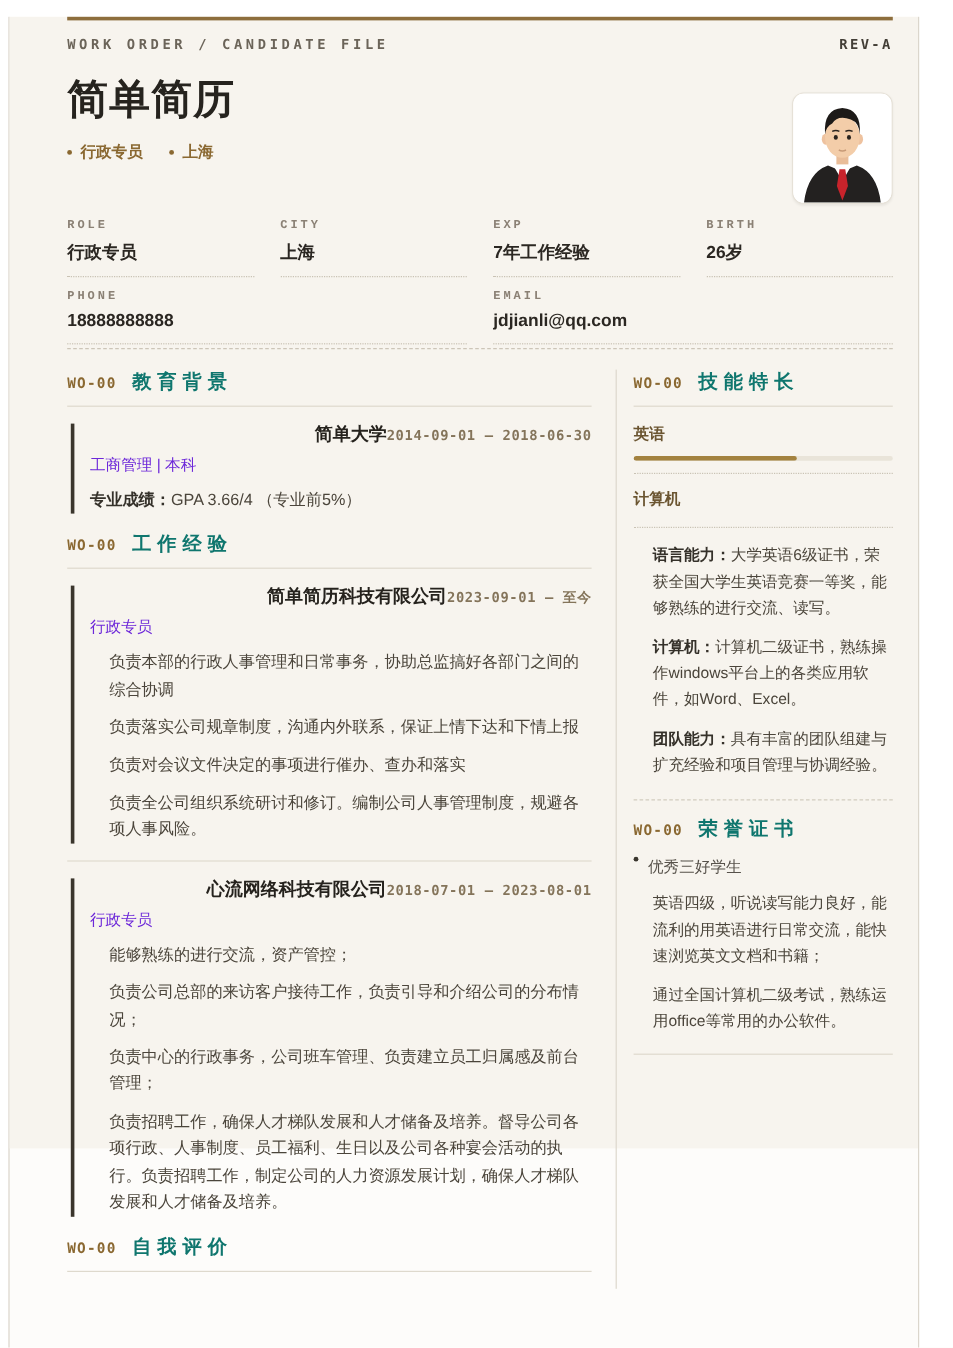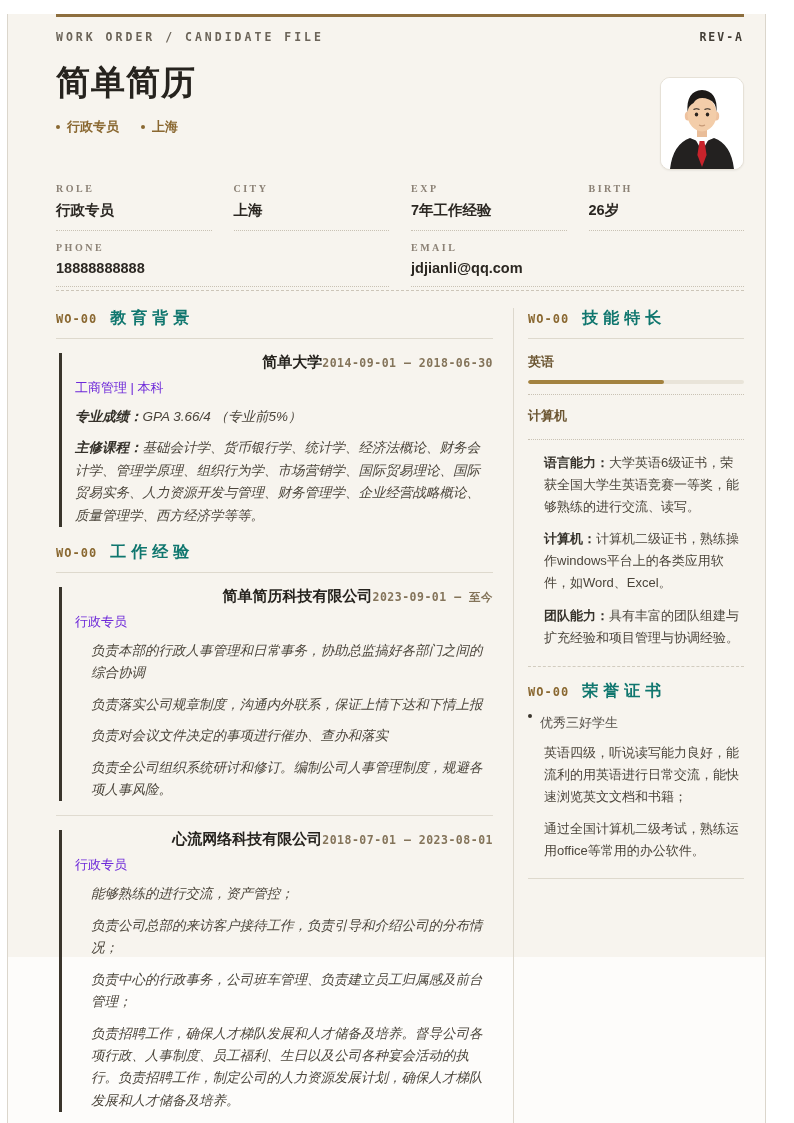--- a/index.html
+++ b/index.html
@@ -23,21 +23,21 @@
   .head-right { display:flex; flex-direction:column; align-items:flex-end;gap:20px; }
   .rev { font-family:"DejaVu Sans Mono", monospace; font-size:11.5px; font-weight:bold;
     letter-spacing:2px; color:#433e36; }
   .photo { margin-top:13px; width:84px; height:93px; border-radius:10px; background:#ffffff;
     border:1px solid #e6e1d7; overflow:hidden; box-shadow:0 1px 2px rgba(0,0,0,0.06); }
 
   .info-grid { margin-top:13px; display:grid; grid-template-columns:repeat(4,1fr);
     column-gap:22px; row-gap:11px; }
   .cell { border-bottom:1px dotted #c9c2b4; padding-bottom:10px; }
   .cell.wide { grid-column:span 2; }
-  .cell .lab { font-family:Liberation Serif, serif; font-size:10px; font-weight:bold;
+  .cell .lab { font-family:Liberation Mono, monospace; font-size:10px; font-weight:bold;
     letter-spacing:2.5px; color:#8b8175; }
   .cell .val { margin-top:7px; font-size:14.5px; font-weight:bold; color:#2b2722; }
   .full-dash { margin-top:3px; border-top:1px dashed #ccc5b8; }
 
   .columns { display:flex; margin-top:17px; }
   .col-left { width:437px; }
   .col-right { flex:1; margin-left:20px; border-left:1px solid #ddd8cd; padding-left:14px; }
 
   .sec-head { display:flex; align-items:baseline; gap:13px; padding-bottom:9px;
     border-bottom:1px solid #ded9cd; margin-bottom:14px; }
@@ -47,21 +47,21 @@
   .sec-title { font-size:16px; font-weight:bold; letter-spacing:5px; color:#0f766e; }
   .section { margin-top:15px; }
   .section.first { margin-top:0; }
 
   .entry { border-left:3px solid #3a352c; padding-left:13px; margin-left:3px; margin-bottom:14px; }
   .entry-head { display:flex; justify-content:flex-end; align-items:baseline; }
   .entry-title { font-size:15px; font-weight:bold; color:#25221d; }
   .entry-date { font-family:"DejaVu Sans Mono", monospace; font-size:11.5px; font-weight:bold;
     letter-spacing:0.5px; color:#84745a; white-space:nowrap; }
   .entry-sub { margin-top:7px; font-size:13px; color:#6d28d9; }
-  .entry p { margin-top:9px; font-size:13.5px; line-height:1.66; color:#4b453b;font-style:italic; }
+  .entry p { margin-top:9px; font-size:13.5px; line-height:1.66; color:#4b453b; }
   .entry p.ind { margin-left:16px; }
   .entry b, .note b { color:#35312a; }
   .job-div { border-top:1px solid #e0dbd0; margin:14px 0; }
 
   .skill { border-bottom:1px dotted #c9c2b4; padding-bottom:10px; margin-bottom:12px; }
   .skill-name { font-size:13px; font-weight:bold; color:#6b5531; }
   .skill-track { margin-top:9px; height:4px; border-radius:2px; background:#e9e4d9; overflow:hidden; }
   .skill-fill { height:100%; border-radius:2px; background:#a3823f; }
   .skill.empty { padding-bottom:14px; }
   .note { margin:10px 0 0 16px; font-size:13px; line-height:1.7; color:#4b453b; }
@@ -155,21 +155,20 @@
             <span class="sec-code">WO-00</span>
             <span class="sec-title">教育背景</span>
           </div>
           <div class="entry">
             <div class="entry-head">
               <span class="entry-title">简单大学</span>
               <span class="entry-date">2014-09-01 – 2018-06-30</span>
             </div>
             <div class="entry-sub">工商管理 | 本科</div>
             <p><b>专业成绩：</b><span>GPA 3.66/4 （专业前5%）</span></p>
-            <p><b>主修课程：</b><span>基础会计学、货币银行学、统计学、经济法概论、财务会计学、管理学原理、组织行为学、市场营销学、国际贸易理论、国际贸易实务、人力资源开发与管理、财务管理学、企业经营战略概论、质量管理学、西方经济学等等。</span></p>
           </div>
         </div>
 
         <div class="section">
           <div class="sec-head">
             <span class="sec-code">WO-00</span>
             <span class="sec-title">工作经验</span>
           </div>
 
           <div class="entry">

